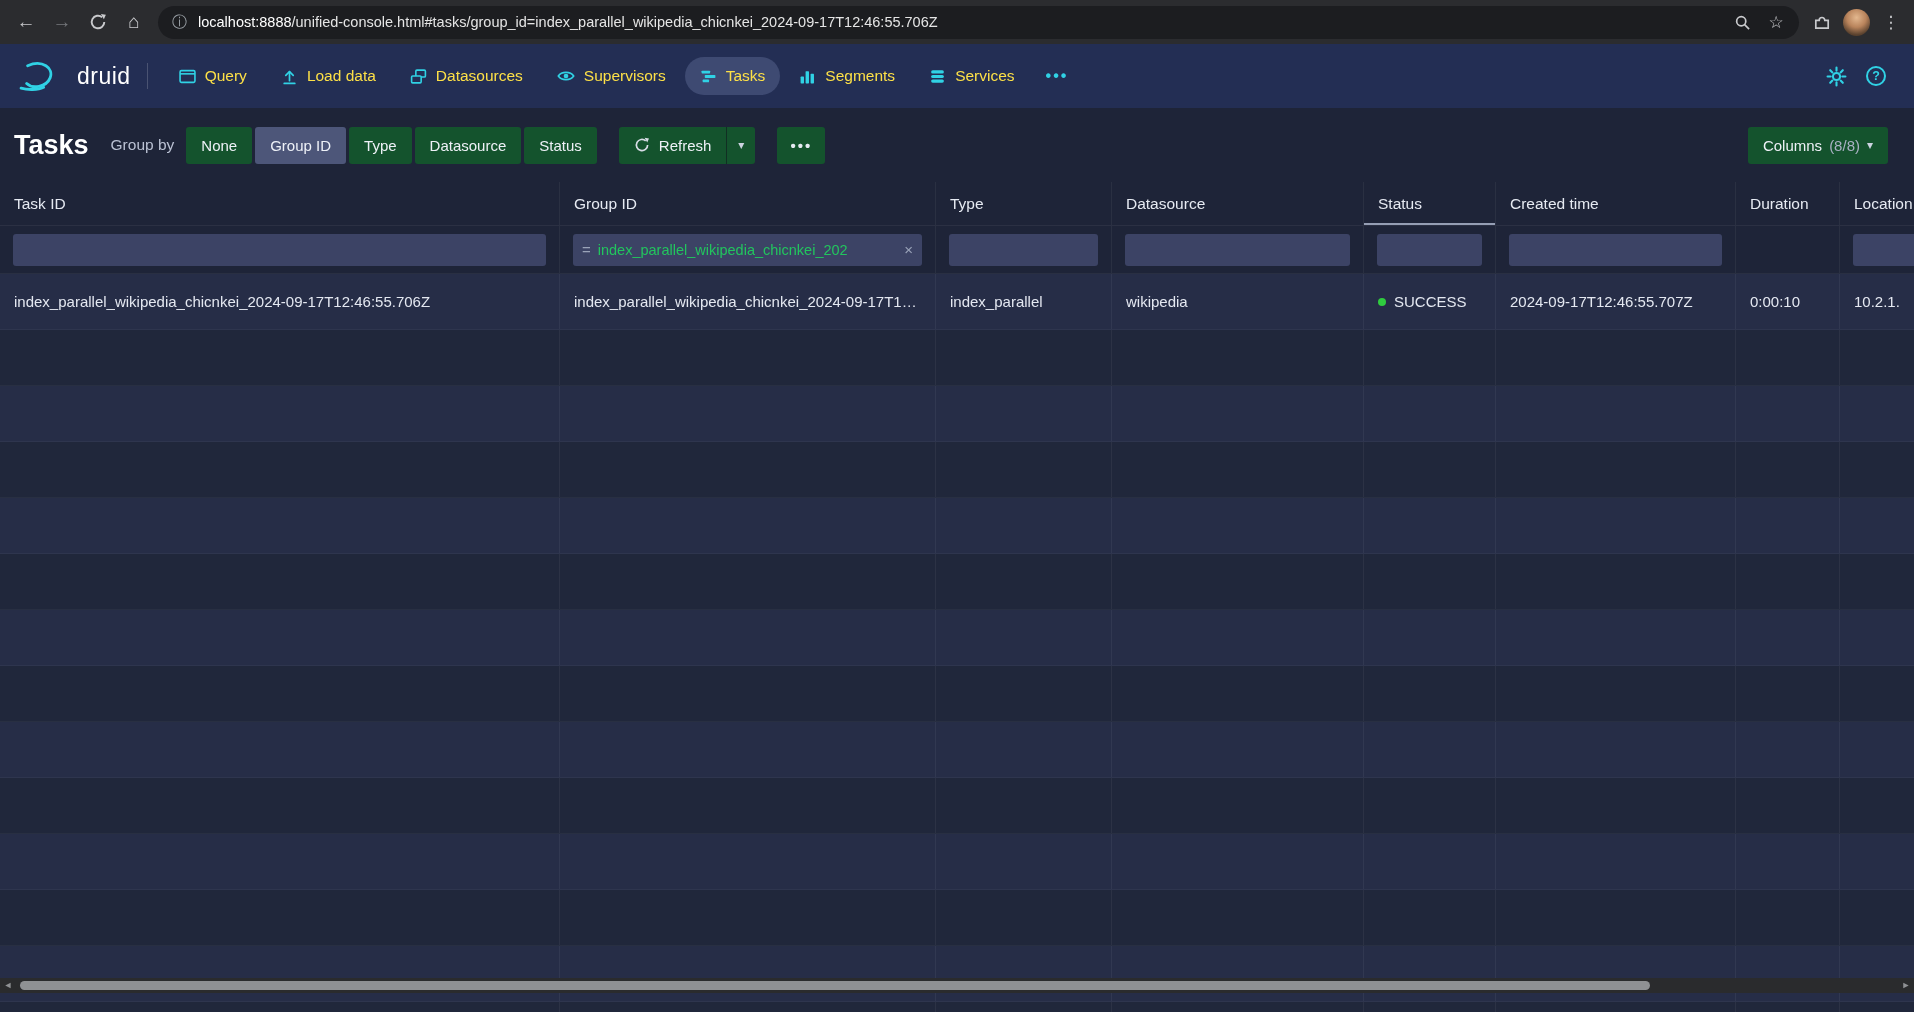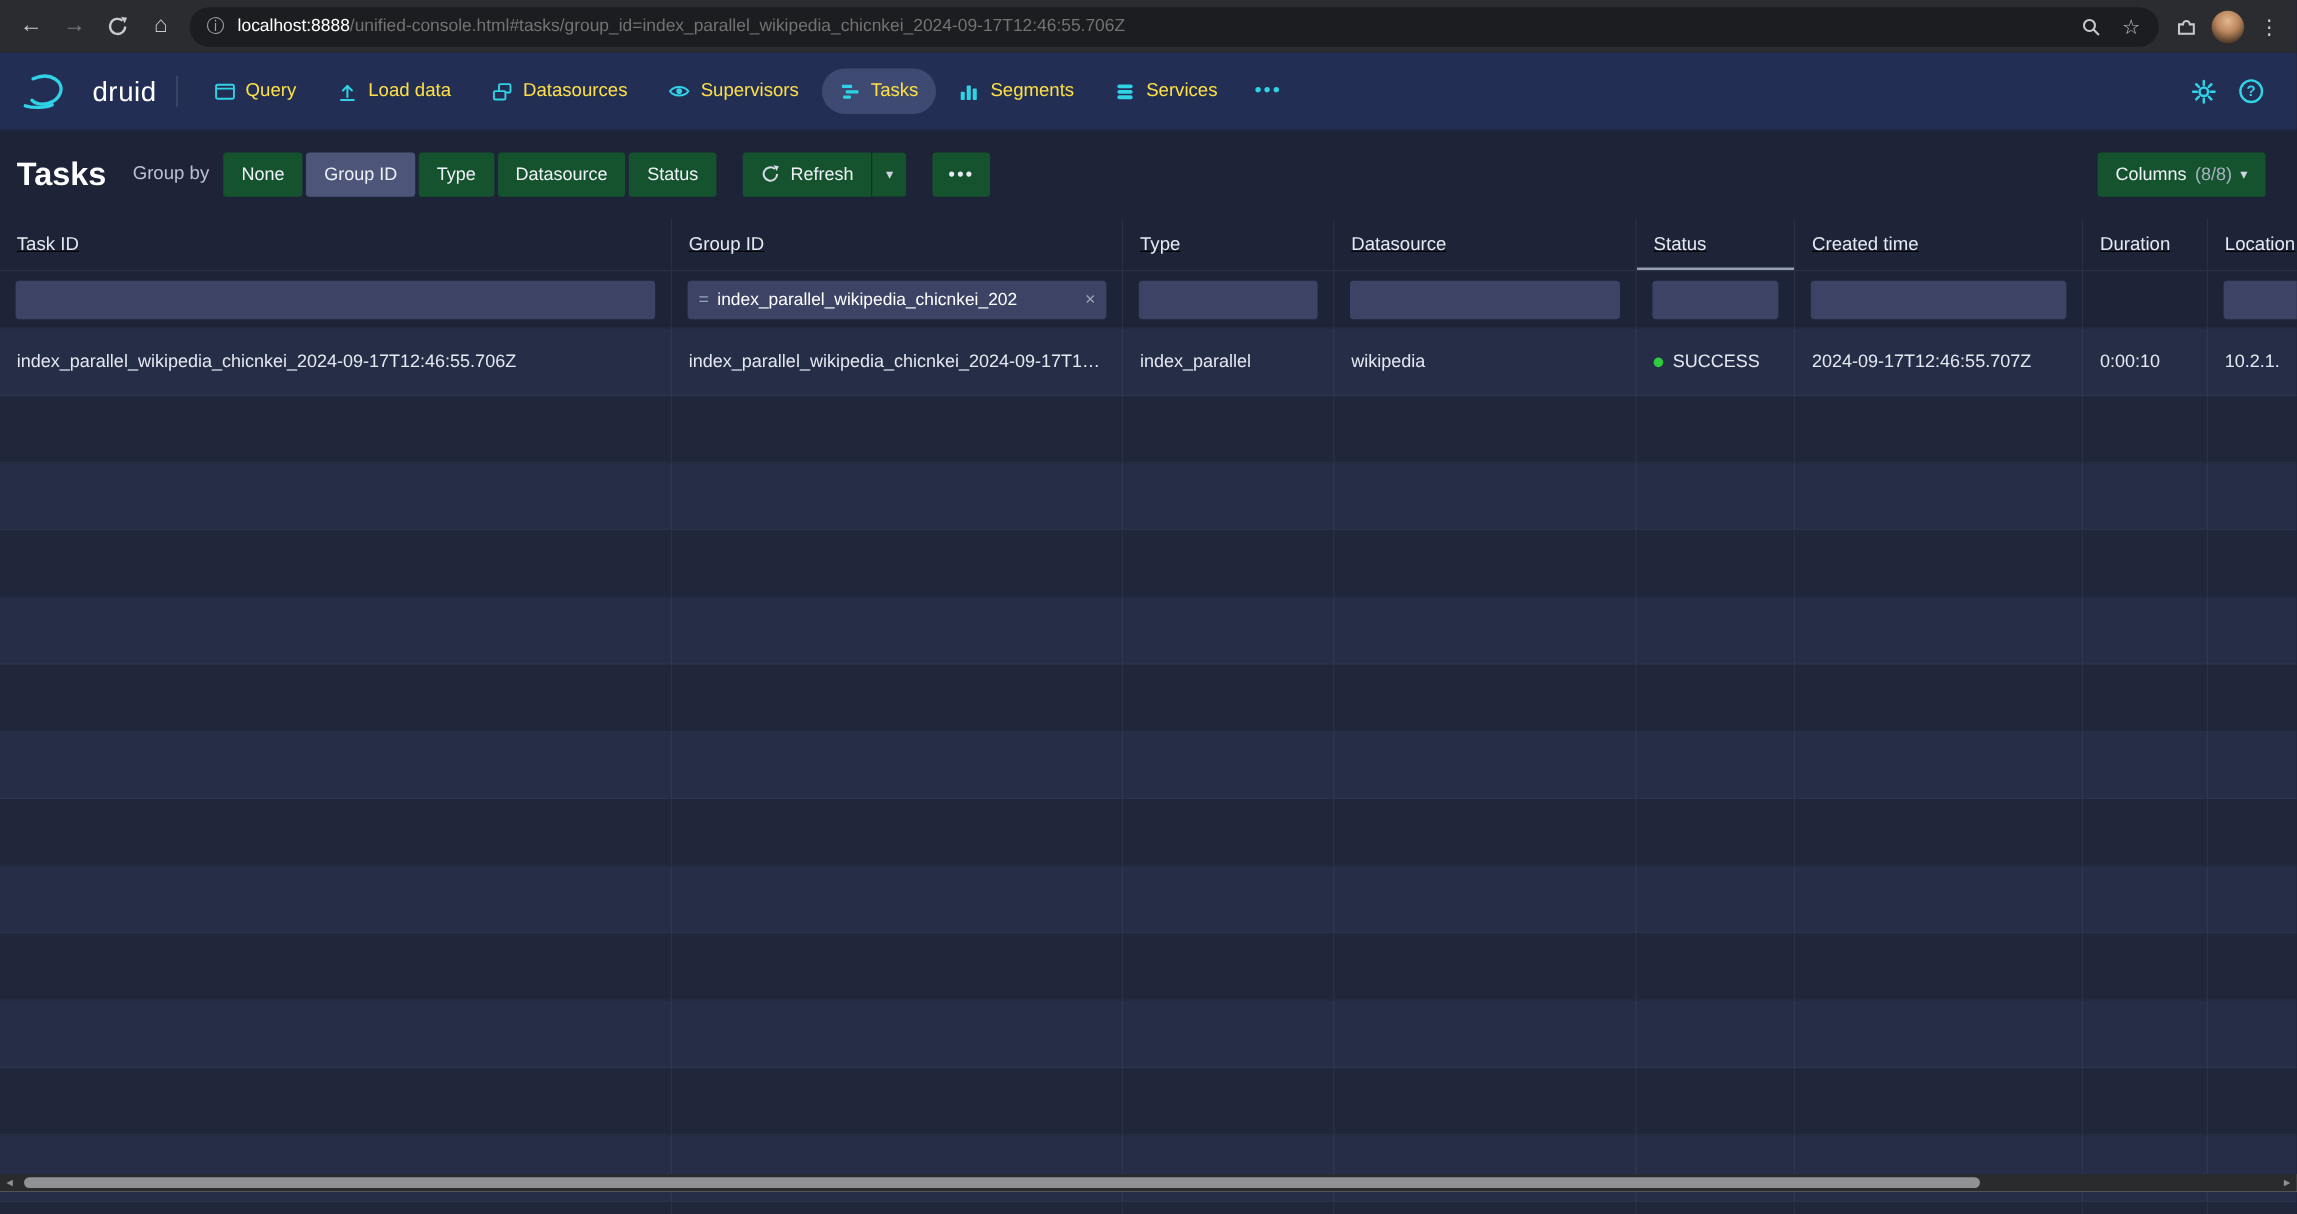--- a/index.html
+++ b/index.html
@@ -9,21 +9,21 @@
   
   .browser-bar { height:44px; background:#2b2c2f; display:flex; align-items:center; padding:0 8px; }
   .bicon { width:36px; height:36px; border-radius:50%; display:flex; align-items:center;
            justify-content:center; font-size:19px; color:#c9cacd; flex:none; }
   .bicon.dim { color:#77797d; }
   .omnibox { flex:1; min-width:0; height:33px; margin:0 8px 0 6px; background:#1c1d20;
              border-radius:17px; display:flex; align-items:center; padding:0 8px 0 14px; }
   .omni-info { color:#9aa0a6; font-size:15px; margin-right:11px; flex:none; }
   .url-text { flex:1; min-width:0; white-space:nowrap; overflow:hidden; font-size:14.5px; }
   .url-host { color:#ffffff; }
-  .url-path { color:#737373; }
+  .url-path { color:#e5e5e5; }
   .omni-right { display:flex; align-items:center; gap:4px; flex:none; }
   .sicon { width:30px; height:30px; display:flex; align-items:center; justify-content:center;
            color:#c9cacd; font-size:17px; flex:none; }
   .right-icons { display:flex; align-items:center; gap:6px; flex:none; }
   .avatar { width:27px; height:27px; border-radius:50%; flex:none;
             background: radial-gradient(circle at 50% 32%, #e3b88f 0%, #b9845c 42%, #5d4430 74%, #3a2b1e 100%); }
 
   
   .app-header { height:64px; background:#232e54; display:flex; align-items:center; padding:0 18px; }
   .logo { display:flex; align-items:center; gap:21px; flex:none; }
@@ -56,29 +56,29 @@
   .columns-btn { gap:7px; margin-right:12px; }
   .cols-count { color:#a9b1c4; }
   .caret-glyph { font-size:12px; color:#cdd3e1; }
 
   
   .table-header, .filter-row, .trow { display:flex; width:100%; }
   .cell { flex:none; display:flex; align-items:center; padding:0 14px;
           border-right:1px solid rgba(255,255,255,0.055); overflow:hidden; white-space:nowrap; }
   .c0{width:560px}.c1{width:376px}.c2{width:176px}.c3{width:252px}
   .c4{width:132px}.c5{width:240px}.c6{width:104px}.c7{width:130px}
-  .table-header { height:44px; border-bottom:1px solid rgba(255,255,255,0.06);text-decoration:underline; }
+  .table-header { height:44px; border-bottom:1px solid rgba(255,255,255,0.06); }
   .table-header .cell { color:#e6eaf2; font-size:15.5px; }
   .cell.sorted { box-shadow: inset 0 -2px 0 #959eb4; }
   .filter-row { height:48px; border-bottom:1px solid rgba(255,255,255,0.05); }
   .filter-row .cell { padding:0 13px; }
   .filter-box { flex:1; min-width:0; height:32px; background:#3c4365; border-radius:3px;
                 display:flex; align-items:center; padding:0 9px; gap:7px; }
   .filter-eq { color:#9aa3b9; font-size:15px; flex:none; }
-  .filter-value { color:#ffffff; font-size:14.5px; overflow:hidden; white-space:nowrap; min-width:0; }
+  .filter-value { color:#22c55e; font-size:14.5px; overflow:hidden; white-space:nowrap; min-width:0; }
   .filter-clear { color:#9aa3b9; font-size:15px; margin-left:auto; flex:none; }
   .rows-body .trow { height:56px; border-bottom:1px solid rgba(255,255,255,0.04); }
   .rows-body .trow:nth-child(odd) { background:#262d47; }
   .rows-body .trow:nth-child(even) { background:#20273b; }
   .trow .cell { font-size:15px; color:#e4e8f1; }
   .tval { min-width:0; overflow:hidden; text-overflow:ellipsis; white-space:nowrap; }
   .status-dot { width:8px; height:8px; border-radius:50%; background:#2fcc3f; margin-right:8px; flex:none; }
 
   
   .hscroll { position:fixed; left:0; bottom:19px; width:1914px; height:15px; background:#2a2b2d;

